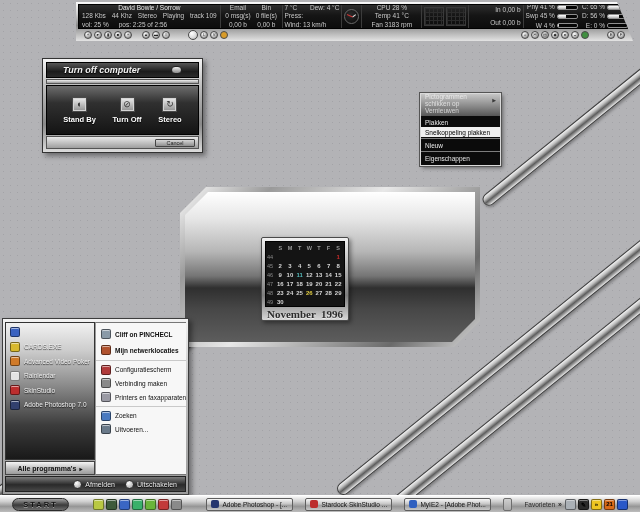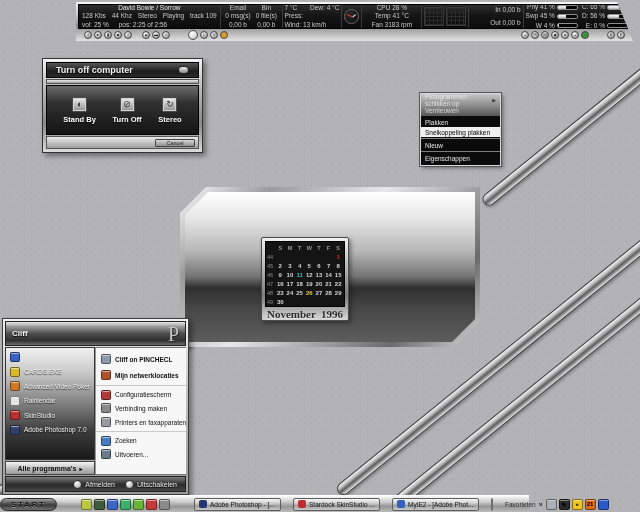--- a/index.html
+++ b/index.html
@@ -83,21 +83,21 @@
     display:flex; align-items:center; justify-content:center; font-size:4px; color:#222; line-height:1; }
   .circle-btn.ball { width:10px; height:10px; background:radial-gradient(circle at 35% 30%, #fff, #d9d9d9 60%, #9a9a9a); }
   .gap-s { width:6px; } .gap-m { width:14px; } .gap-l { flex:1; }
 
   
   #shutdown-dialog { position:absolute; left:42px; top:58px; width:161px; height:95px; z-index:6;
     background:linear-gradient(180deg,#f4f4f4,#bdbdbd 30%,#8a8a8a 70%,#dcdcdc);
     border:1px solid #333; padding:3px; display:flex; flex-direction:column;
     box-shadow:3px 3px 5px rgba(0,0,0,.4); }
   #sd-title { height:16px; background:linear-gradient(180deg,#565656,#1c1c1c 60%,#2a2a2a);
-    border:1px solid #000; display:flex; align-items:center; padding:0 9px; }
+    border:1px solid #000; display:flex; align-items:center; padding:0 16px;font-style:italic; }
   #sd-title-text { color:#f2f2f2; font-size:9px; font-weight:bold; text-shadow:0 1px 1px #000; flex:1; }
   #sd-knob { width:11px; height:8px; border-radius:4px; border:1px solid #222;
     background:linear-gradient(180deg,#eee,#888); }
   #sd-strip { height:5px; background:linear-gradient(180deg,#efefef,#9a9a9a); border:1px solid #555; margin:1px 0; }
   #sd-body { flex:1; background:linear-gradient(180deg,#6d6d6d,#303030 35%,#141414);
     border:1px solid #000; display:flex; justify-content:space-around; align-items:center; padding:0 8px; }
   .po-btn { display:flex; flex-direction:column; align-items:center; gap:3px; }
   .po-ico { width:15px; height:15px; background:linear-gradient(180deg,#ececec,#909090);
     border:1px solid #4a4a4a; box-shadow:inset 0 0 0 1px #d4d4d4; display:flex; align-items:center;
     justify-content:center; font-size:9px; color:#333; }
@@ -146,23 +146,23 @@
   .sm-r-item.bold { font-weight:bold; height:16px; }
   .sm-r-item.sep { border-top:1px solid #c9c9c9; margin-top:2px; padding-top:2px; height:16px; }
   .sm-r-item .arrow { margin-left:auto; font-size:5.5px; color:#333; }
   #sm-bottom { height:16px; margin-top:1px; background:linear-gradient(180deg,#7c7c7c,#2a2a2a 55%,#484848);
     border:1px solid #222; display:flex; align-items:center; justify-content:flex-end; gap:10px; padding:0 8px; }
   .sm-bottom-item { display:flex; align-items:center; gap:3px; font-size:7px; color:#ececec; text-shadow:0 1px 1px #000; }
   .round-ico { width:9px; height:9px; border-radius:50%; background:radial-gradient(circle at 35% 30%, #fff, #9a9a9a);
     border:1px solid #333; }
 
   
-  #taskbar { position:absolute; left:0; bottom:0; width:529px; height:17px; z-index:8;
+  #taskbar { position:absolute; left:0; bottom:0; width:640px; height:17px; z-index:8;
     background:linear-gradient(180deg,#fafafa,#cecece 35%,#969696 65%,#bdbdbd);
-    border-top:1px solid #fff; display:flex; align-items:center; gap:12px; padding:0 0; }
+    border-top:1px solid #fff; display:flex; align-items:center; gap:12px; padding:0 12px; }
   #start-button { width:57px; height:13px; border-radius:7px; flex:0 0 auto;
     background:linear-gradient(180deg,#a0a0a0,#3a3a3a 55%,#6e6e6e); border:1px solid #2b2b2b;
     color:#151515; font-weight:bold; font-size:7.5px; letter-spacing:2px;
     display:flex; align-items:center; justify-content:center; text-shadow:0 1px 0 rgba(255,255,255,.4); }
   .tb-sep { width:2px; height:11px; background:linear-gradient(90deg,#777,#eee); }
   #quick-launch { display:flex; gap:2px; align-items:center; }
   .ql-ico { width:11px; height:11px; border-radius:2px; border:1px solid rgba(0,0,0,.4);
     box-shadow:inset 0 1px 0 rgba(255,255,255,.5); }
   .tb-btn { height:13px; width:87px; flex:0 0 auto; display:flex; align-items:center; gap:3px; padding:0 4px;
     background:linear-gradient(180deg,#f6f6f6,#c6c6c6 45%,#9e9e9e 60%,#c9c9c9);
@@ -454,24 +454,20 @@
         <div class="cm-item sep">
           <span>Nieuw</span>
         </div>
         <div class="cm-item sep">
           <span>Eigenschappen</span>
         </div>
     </div>
   </div>
 
   <div id="start-menu">
-    <div id="sm-header">
-      <span id="sm-user">Cliff</span>
-      <span id="sm-logo">P</span>
-    </div>
     <div id="sm-body">
       <div id="sm-left-col">
         <div id="sm-left">
           <div class="sm-l-item">
               <span class="sq" style="background: rgb(58, 98, 192);"></span>
               <span></span>
             </div>
             <div class="sm-l-item">
               <span class="sq" style="background: rgb(216, 185, 46);"></span>
               <span>CARDS.EXE</span>

